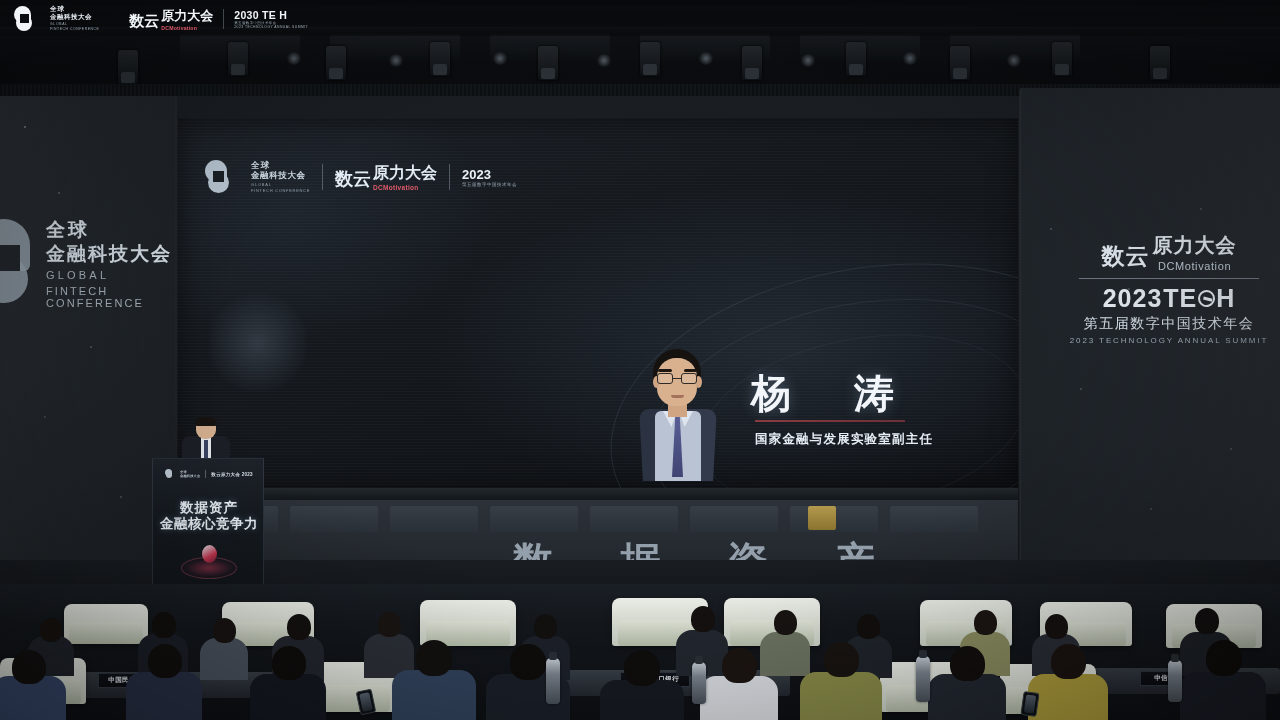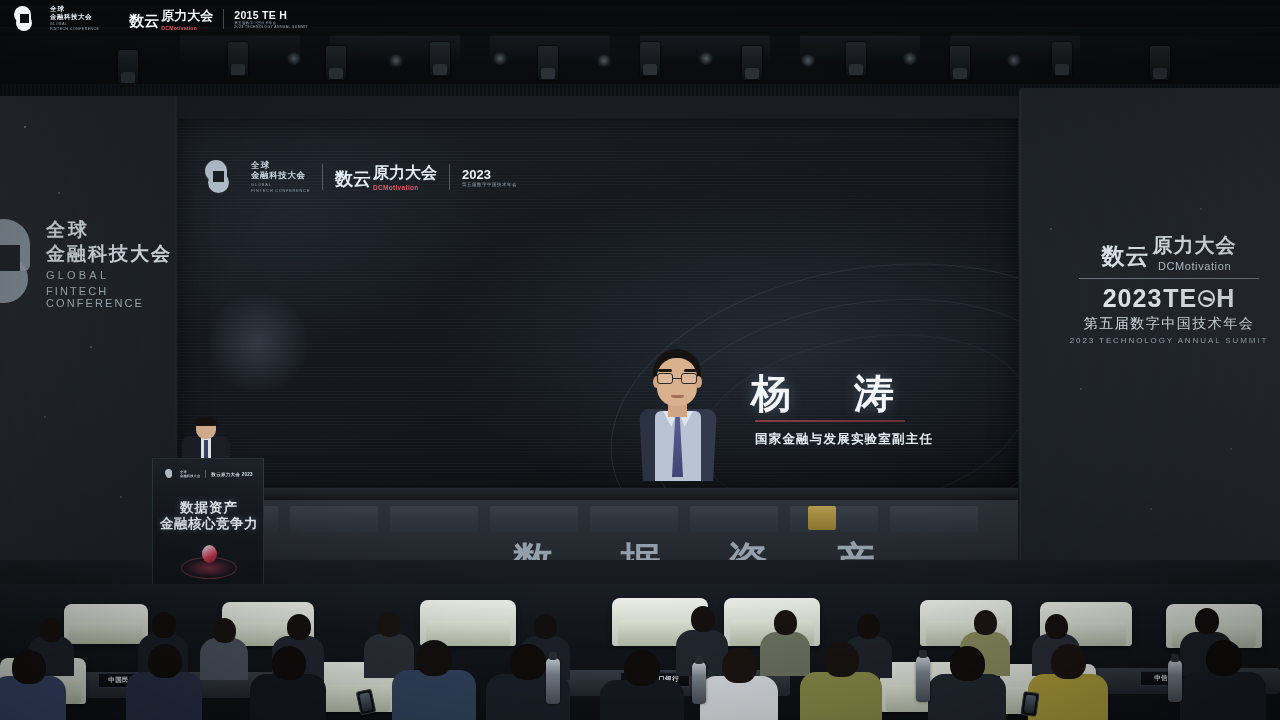--- a/index.html
+++ b/index.html
@@ -603,20 +603,20 @@
       <div style="width:10px;"></div>
       <div style="display:flex;align-items:flex-end;gap:2px;">
         <span class="tb-sy">数云</span>
         <span>
           <span class="tb-yl">原力大会</span>
           <div class="tb-dcm">DCMotivation</div>
         </span>
       </div>
       <div class="tb-sep"></div>
       <div>
-        <div class="tb-2023">2015 TE H</div>
+        <div class="tb-2023">2030 TE H</div>
         <div class="tb-sub">第五届数字中国技术年会</div>
         <div class="tb-sub">2023 TECHNOLOGY ANNUAL SUMMIT</div>
       </div>
     </div>
   </div>
 
 </div>
 
 </body></html>

